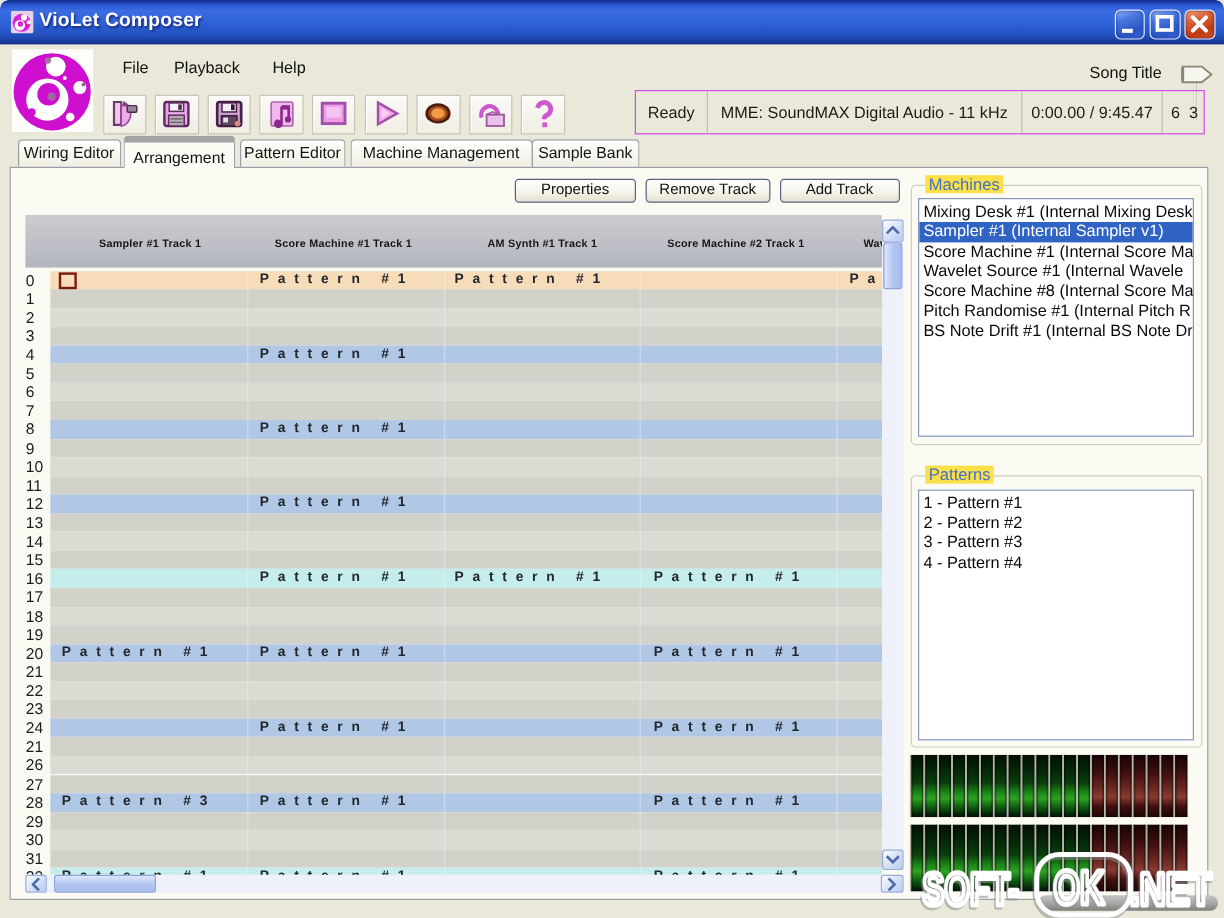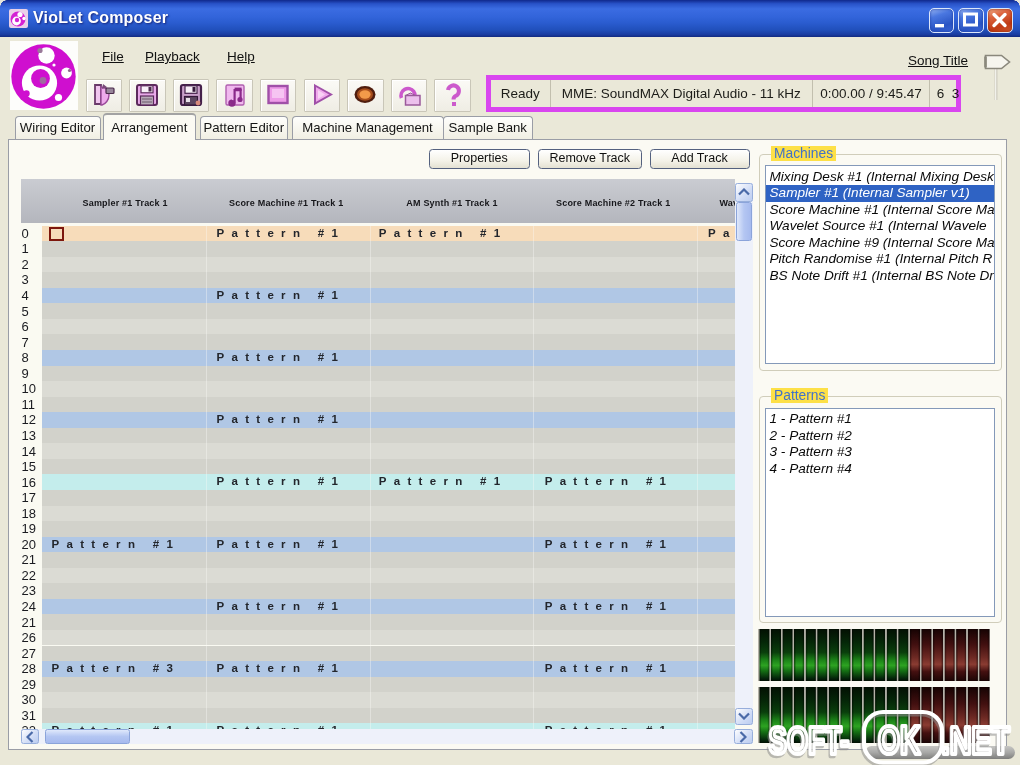--- a/index.html
+++ b/index.html
@@ -11,35 +11,35 @@
   background:linear-gradient(180deg,#10288c 0%,#2852c8 10%,#3b6ce2 24%,#3264da 46%,#2a5ccf 62%,#2150bc 80%,#1a3da2 93%,#122a80 100%); }
 #title-text { left:33px; top:9px; color:#fff; font-size:16px; font-weight:bold;
   text-shadow:1px 1px 2px #15257a; letter-spacing:0.2px; }
 .wbtn { top:7.5px; width:25.5px; height:25px; border-radius:5px; border:1.4px solid #dce6fa;
   background:linear-gradient(160deg,#9ab6f2 0%,#4a77e0 30%,#2a55c4 70%,#3a66d8 100%);
   box-shadow:inset 0 0 3px #1a3aa0; }
 .wbtn.close { background:linear-gradient(160deg,#f0b08c 0%,#dd6540 30%,#c03a14 70%,#d05a30 100%);
   box-shadow:inset 0 0 3px #8a2000; }
 
 
-.menu { top:49px; font-size:13.5px; color:#111;text-decoration:underline; }
+.menu { top:49px; font-size:13.5px; color:#111; }
 .tbtn { position:absolute; background:linear-gradient(180deg,#fbfaf6,#efede4);
   border:1px solid #c9c6b8; box-shadow:inset 1px 1px 0 #fff; border-radius:1px;
   display:flex; align-items:center; justify-content:center; }
-#statusbox { left:486px; top:74.5px; width:475px; height:37px;
-  border:5px solid #d946ef; }
+#statusbox { left:529px; top:74.5px; width:475px; height:37px;
+  border:1px solid #d946ef; }
 .sseg { position:absolute; top:0; height:100%; border-left:1px solid #c2bfae;
   display:flex; align-items:center; justify-content:center; font-size:13.5px; color:#1c1c18; }
 
 
 .tab { top:116px; height:23px; background:linear-gradient(180deg,#fefefc,#f1efe3);
   border:1px solid #9a9da6; border-bottom:none; border-radius:4px 4px 0 0;
   font-size:13.2px; color:#151515; text-align:center; line-height:22px; }
 .tab.sel { top:112.5px; height:27px; background:#fbfaf3; line-height:25px;
-  border-top:2px solid #a3a3a3; z-index:5; }
+  border-top:6px solid #a3a3a3; z-index:5; }
 #tabpanel { left:8px; top:138.5px; width:999px; height:611px; background:#fbfaf3;
   border:1px solid #9a9da6; }
 
 
 .abtn { top:148.5px; height:20px; border:1.4px solid #54617f; border-radius:3.5px;
   background:linear-gradient(180deg,#ffffff,#f4f2e8 60%,#e4e1d2);
   font-size:12.5px; color:#101010; text-align:center; line-height:17px; }
 
 
 #grid { left:20.5px; top:179px; width:714px; height:565.7px; overflow:hidden; background:#fafaf2; }
@@ -62,21 +62,21 @@
 #vthumb { left:735.5px; top:202px; width:16.5px; height:39px;
   background:linear-gradient(90deg,#dfe8fb,#b4c6f2 50%,#a6baee); border:1px solid #8ba4da; border-radius:2.5px; }
 #htrack { left:20.5px; top:728.7px; width:732px; height:15.8px; background:#eef1fa; }
 #hthumb { left:44.5px; top:729.2px; width:85px; height:14.6px;
   background:linear-gradient(180deg,#dfe8fb,#b4c6f2 50%,#a6baee); border:1px solid #8ba4da; border-radius:2.5px; }
 
 
 .gbox { position:absolute; left:759px; width:242.5px; border:1px solid #d0cdba; border-radius:4px; }
 .glabel { position:absolute; left:771px; font-size:13.8px; color:#4272c8; background:#fde047; padding:0 3px; }
 .lbox { position:absolute; left:764.5px; width:230.5px; background:#fff; border:1px solid #8499b9; overflow:hidden; padding-top:2.5px; }
-.li { height:16.55px; font-size:13.6px; color:#090909; padding-left:4px; white-space:nowrap; line-height:16.5px;font-style:italic; }
+.li { height:16.55px; font-size:13.6px; color:#090909; padding-left:4px; white-space:nowrap; line-height:16.5px; }
 .li.sel { background:#2f63c4; color:#fff; }
 </style></head>
 <body>
 <div style="position:absolute;inset:0;filter:blur(0.35px)">
 
 <div class="abs" id="titlebar"></div>
 <div class="abs" style="left:0;top:0;width:7px;height:7px;background:radial-gradient(circle at 7px 7px, transparent 6.5px, #e7e4da 7px)"></div>
 <div class="abs" style="left:1013px;top:0;width:7px;height:7px;background:radial-gradient(circle at 0 7px, transparent 6.5px, #e7e4da 7px)"></div>
 <svg style="position:absolute;left:9px;top:9px" width="19" height="19" viewBox="0 0 19 19">
 <rect width="19" height="19" rx="2" fill="#e9d0e9"></rect>
@@ -339,21 +339,21 @@
       </svg>
     </div>
 
 <div class="gbox" style="top:153.5px;height:217.5px"></div>
 <div class="glabel" style="top:146px">Machines</div>
 <div class="lbox" style="top:165px;height:199.3px">
       <div class="li">Mixing Desk #1 (Internal Mixing Desk</div>
       <div class="li sel">Sampler #1 (Internal Sampler v1)</div>
       <div class="li">Score Machine #1 (Internal Score Ma</div>
       <div class="li">Wavelet Source #1 (Internal Wavele</div>
-      <div class="li">Score Machine #9 (Internal Score Ma</div>
+      <div class="li">Score Machine #8 (Internal Score Ma</div>
       <div class="li">Pitch Randomise #1 (Internal Pitch R</div>
       <div class="li">BS Note Drift #1 (Internal BS Note Dr</div>
     </div>
 
 <div class="gbox" style="top:395.5px;height:227px"></div>
 <div class="glabel" style="top:388px">Patterns</div>
 <div class="lbox" style="top:407.5px;height:209px">
       <div class="li">1 - Pattern #1</div>
       <div class="li">2 - Pattern #2</div>
       <div class="li">3 - Pattern #3</div>

